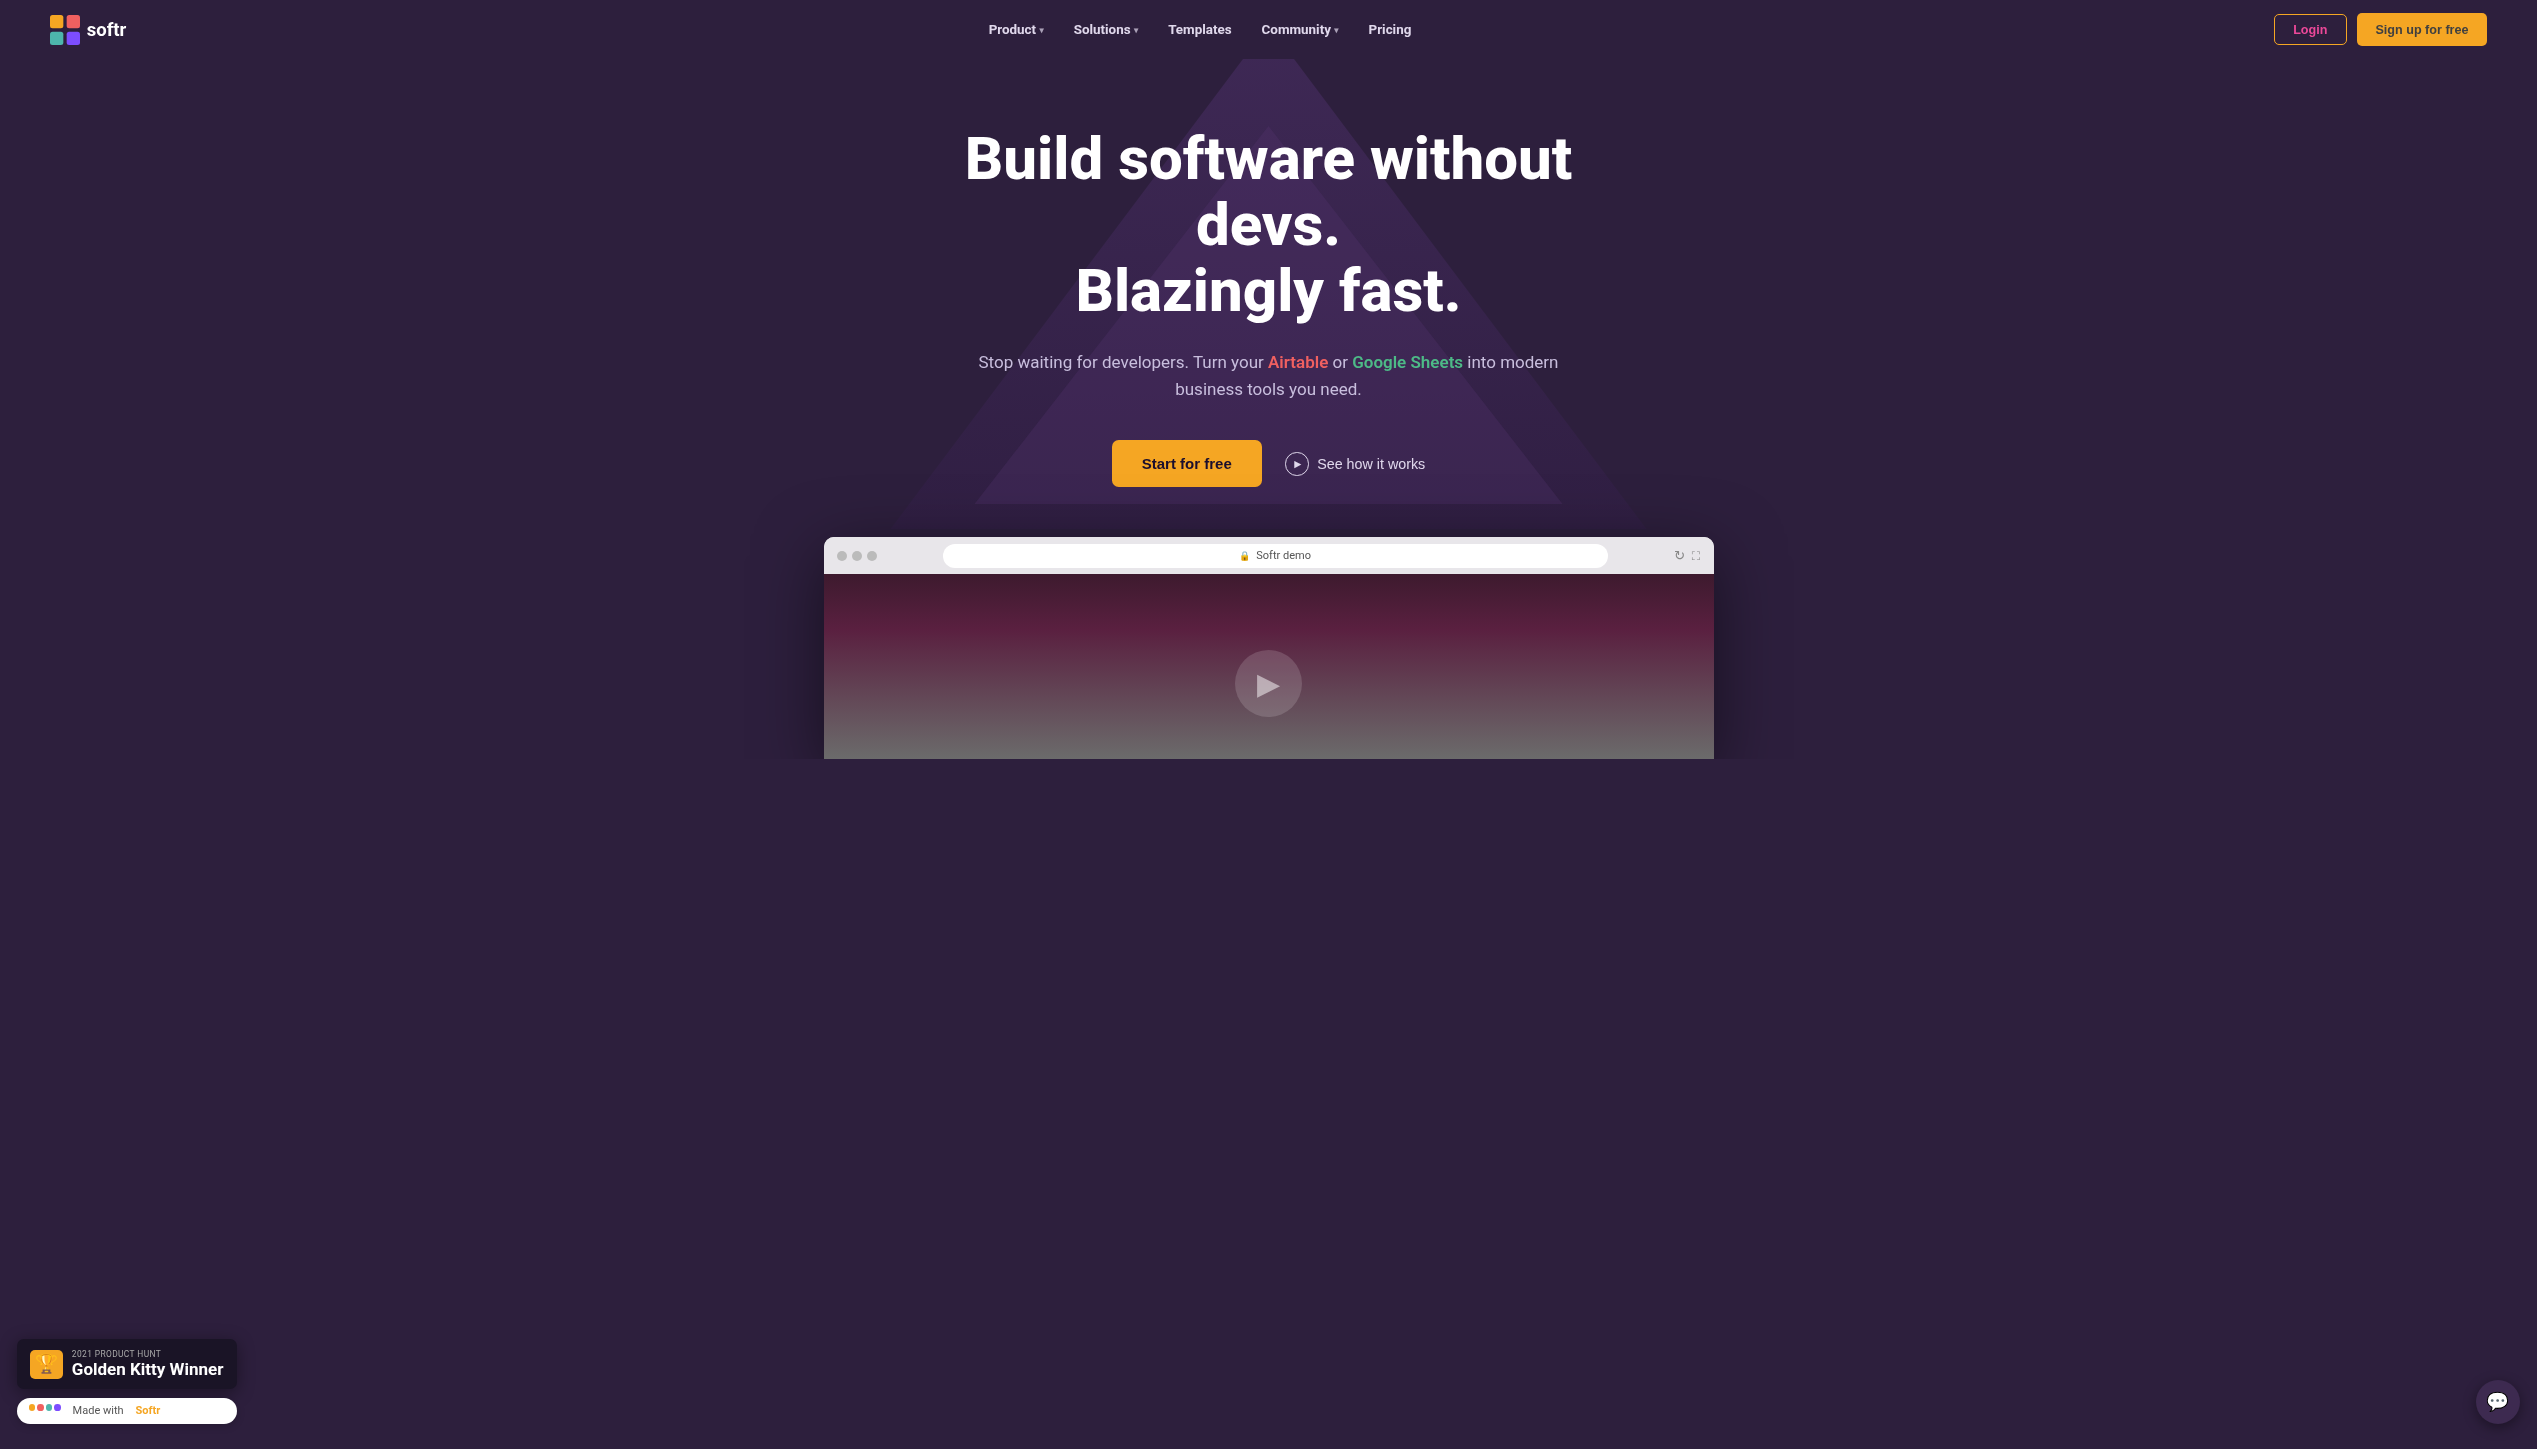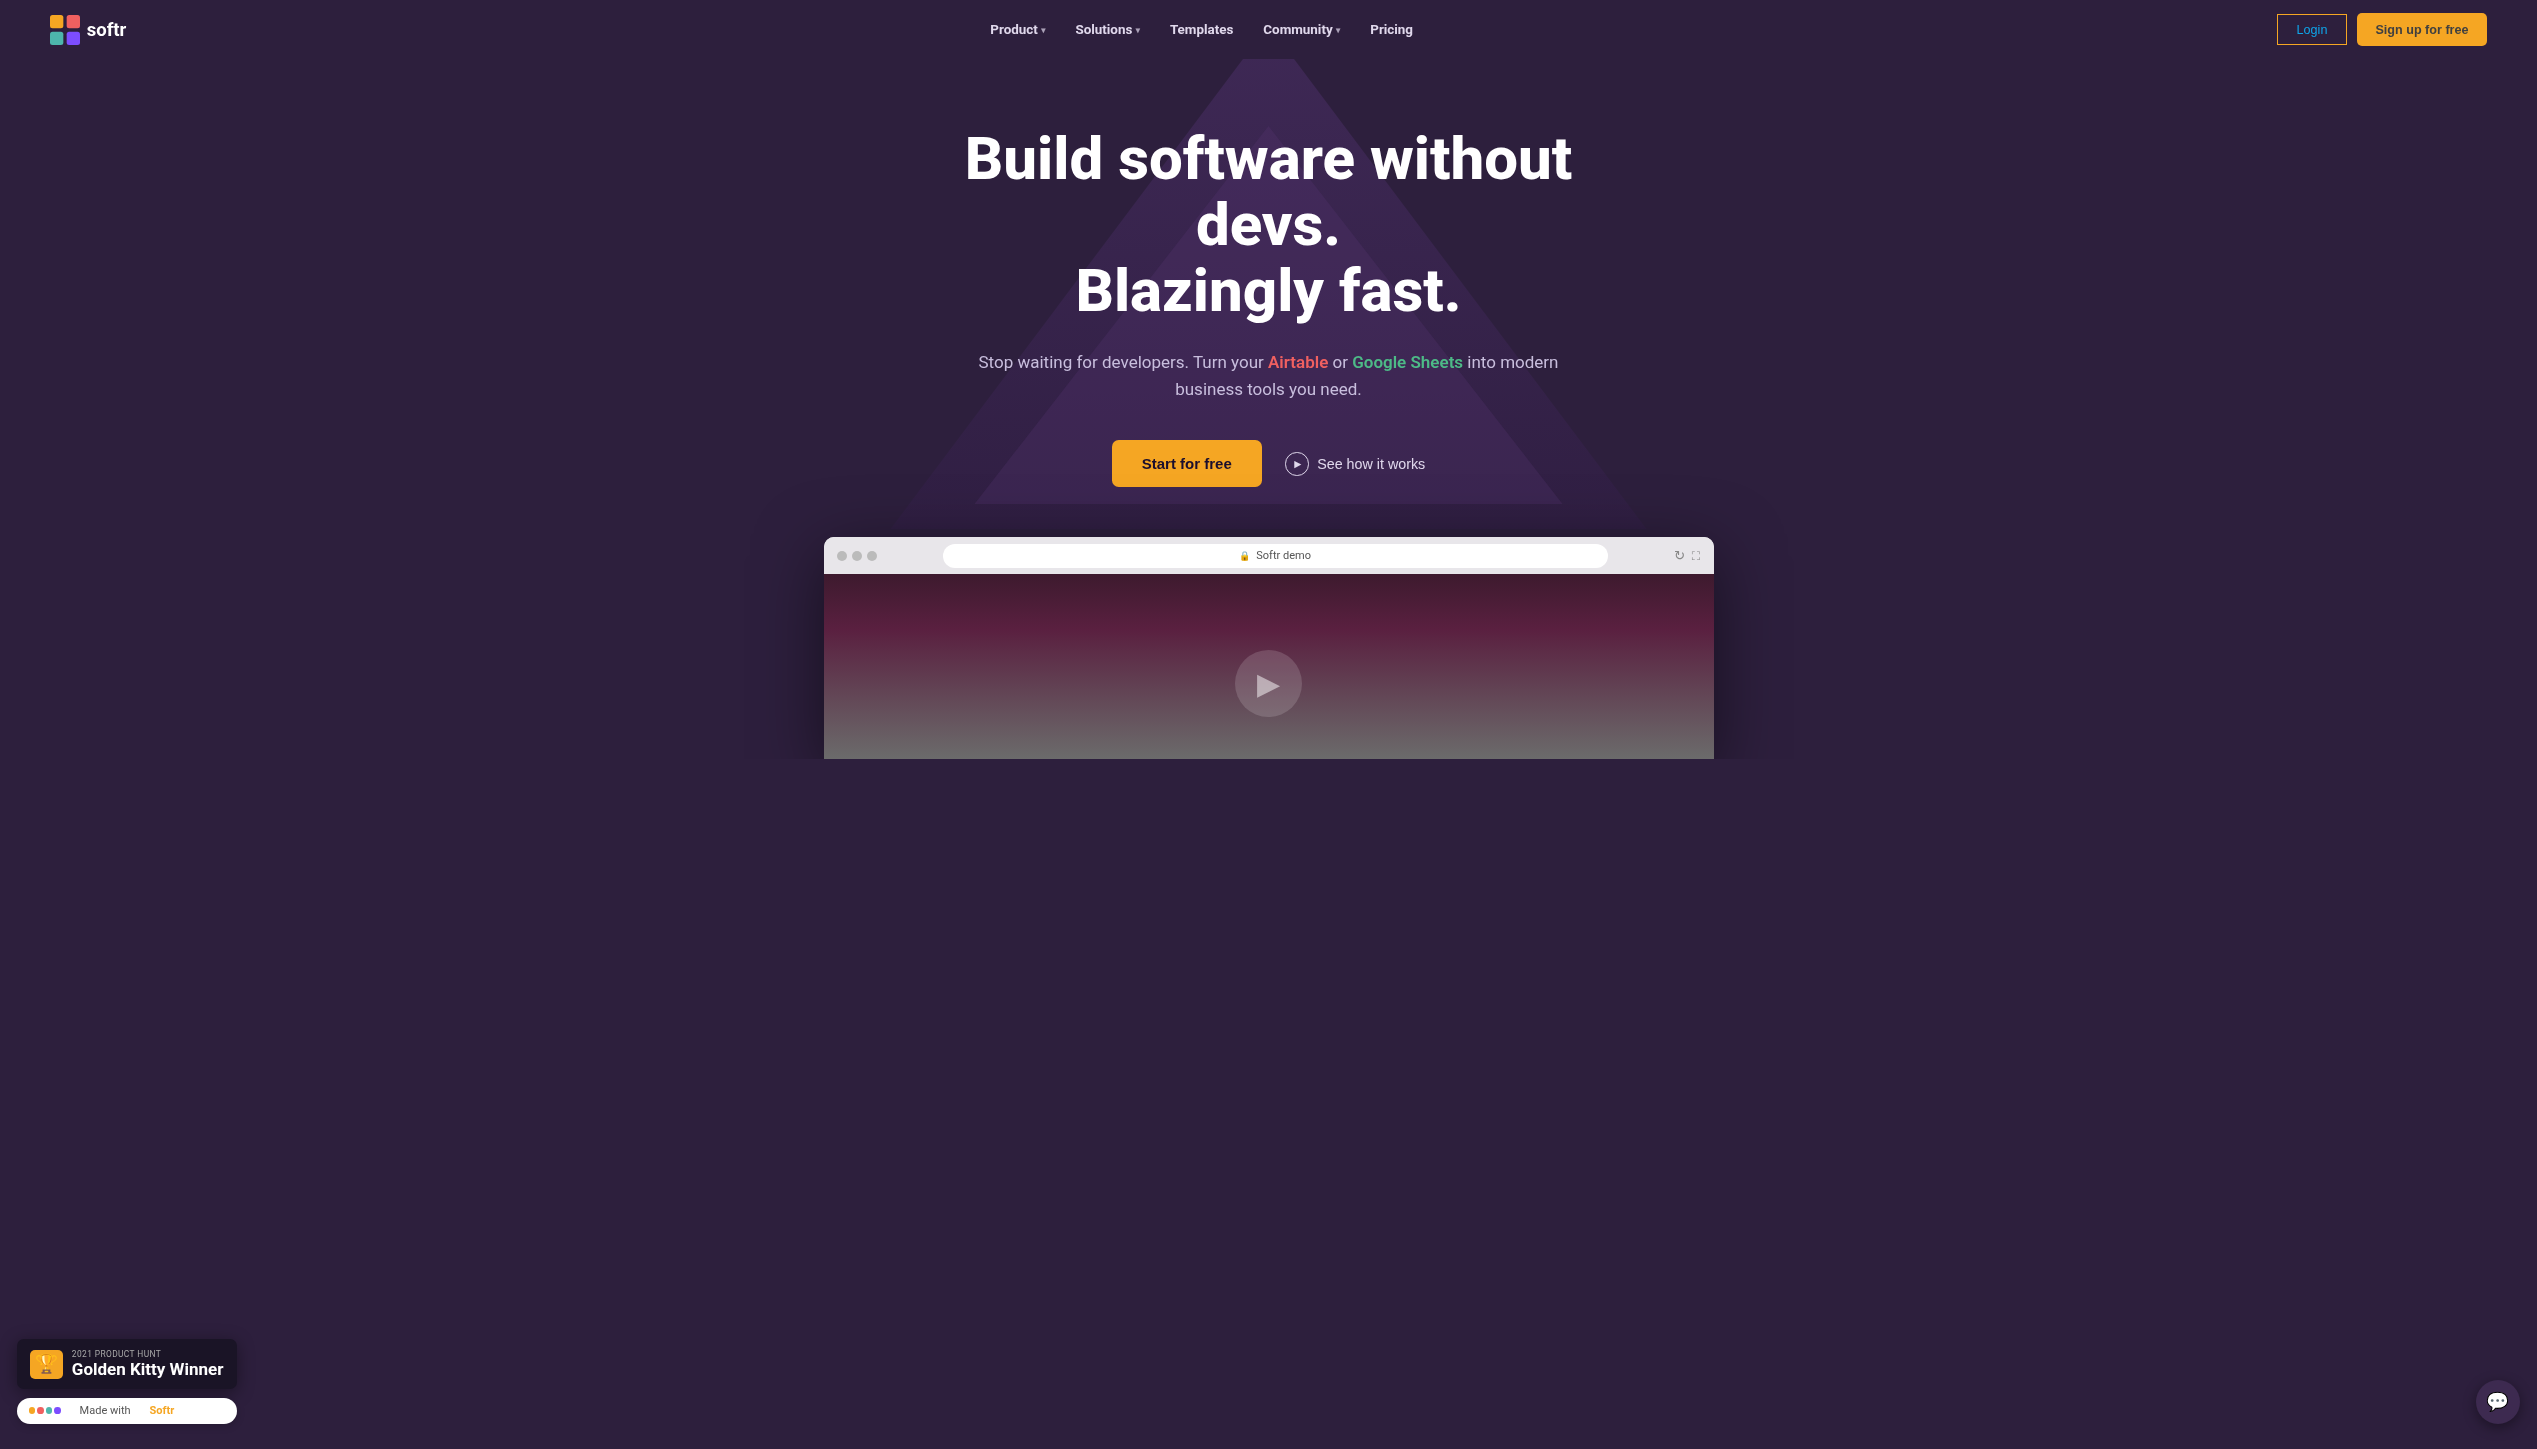--- a/index.html
+++ b/index.html
@@ -67,25 +67,25 @@
 
     .nav-buttons {
       display: flex;
       align-items: center;
       gap: 10px;
     }
 
     .btn-login {
       border: 1.7px solid #f5a623;
       background: transparent;
-      color: #0ea5e9;
+      color: #ec4899;
       padding: 7.6px 18.5px;
-      border-radius: 0;
+      border-radius: 5px;
       font-size: 12.6px;
-      font-weight: 400;
+      font-weight: 700;
       cursor: pointer;
     }
 
     .btn-signup {
       background: #f5a623;
       color: #404040;
       border: none;
       padding: 9.2px 18.5px;
       border-radius: 5px;
       font-size: 12.6px;
@@ -330,22 +330,22 @@
       font-size: 17px;
       font-weight: 700;
       color: #fff;
     }
 
     .made-with {
       background: #fff;
       border-radius: 17px;
       padding: 6.7px 11.8px;
       display: flex;
-      align-items: center;
-      gap: 19px;
+      align-items: flex-start;
+      gap: 12px;
       margin-top: 8.4px;
       box-shadow: 0 1.7px 8.4px rgba(0,0,0,0.2);
     }
 
     .made-with-logo {
       display: flex;
       gap: 1.7px;
     }
 
     .made-with-dot {

